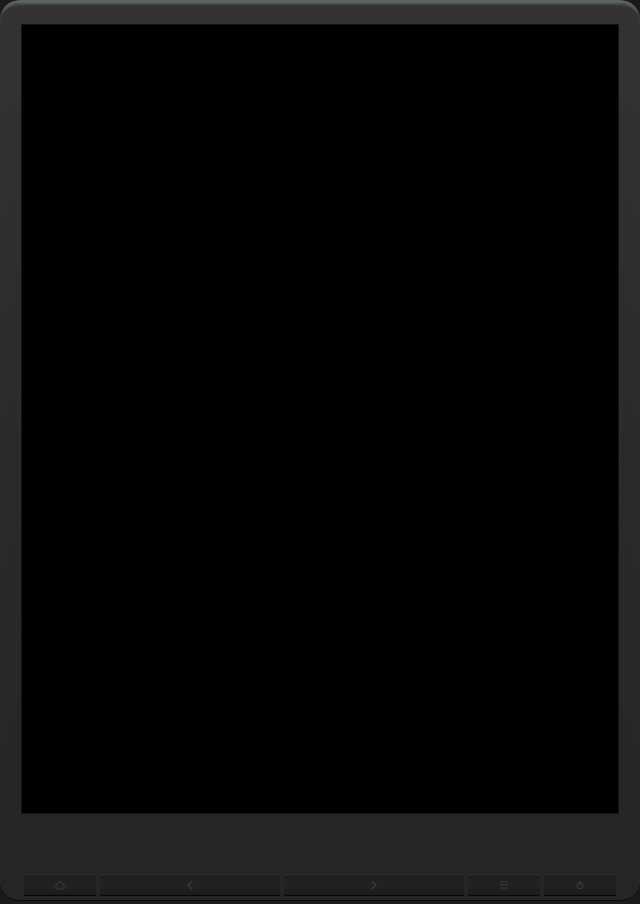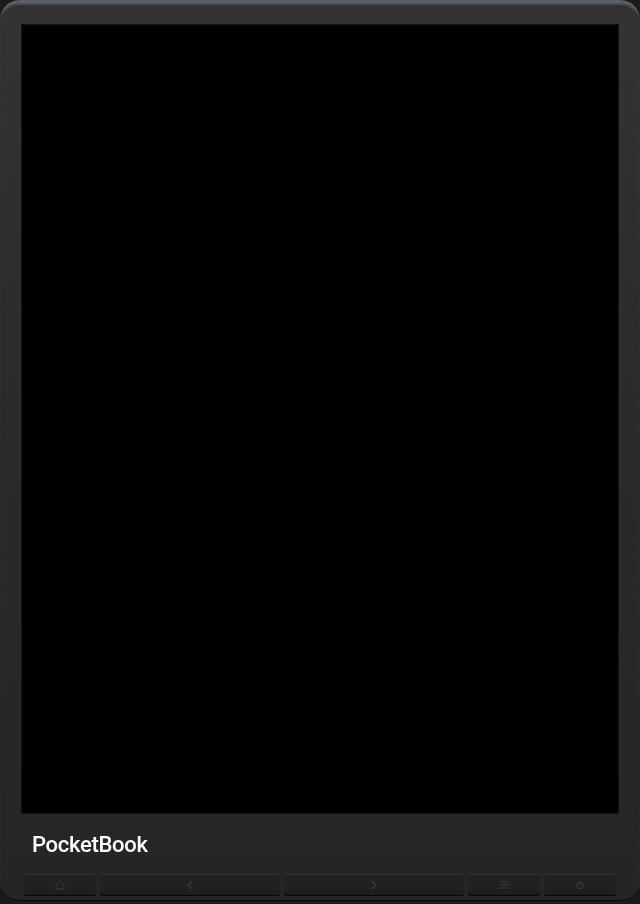--- a/index.html
+++ b/index.html
@@ -70,21 +70,20 @@
     }
     .hw-button svg { opacity: 0.5; }
   </style>
 </head>
 <body>
 
 <div class="device-frame">
   <div class="screen"></div>
 
   <div class="chin">
-    <div class="brand">PocketBook</div>
 
     <div class="button-row">
       <div class="hw-button small">
         <svg width="10" height="10" viewBox="0 0 10 10">
             <path d="M1 5 L5 1 L9 5 L9 9 L1 9 Z" fill="none" stroke="#555" stroke-width="1"></path>
           </svg>
       </div>
       <div class="hw-button">
         <svg width="8" height="10" viewBox="0 0 8 10">
             <path d="M6 1 L2 5 L6 9" fill="none" stroke="#555" stroke-width="1.3"></path>

